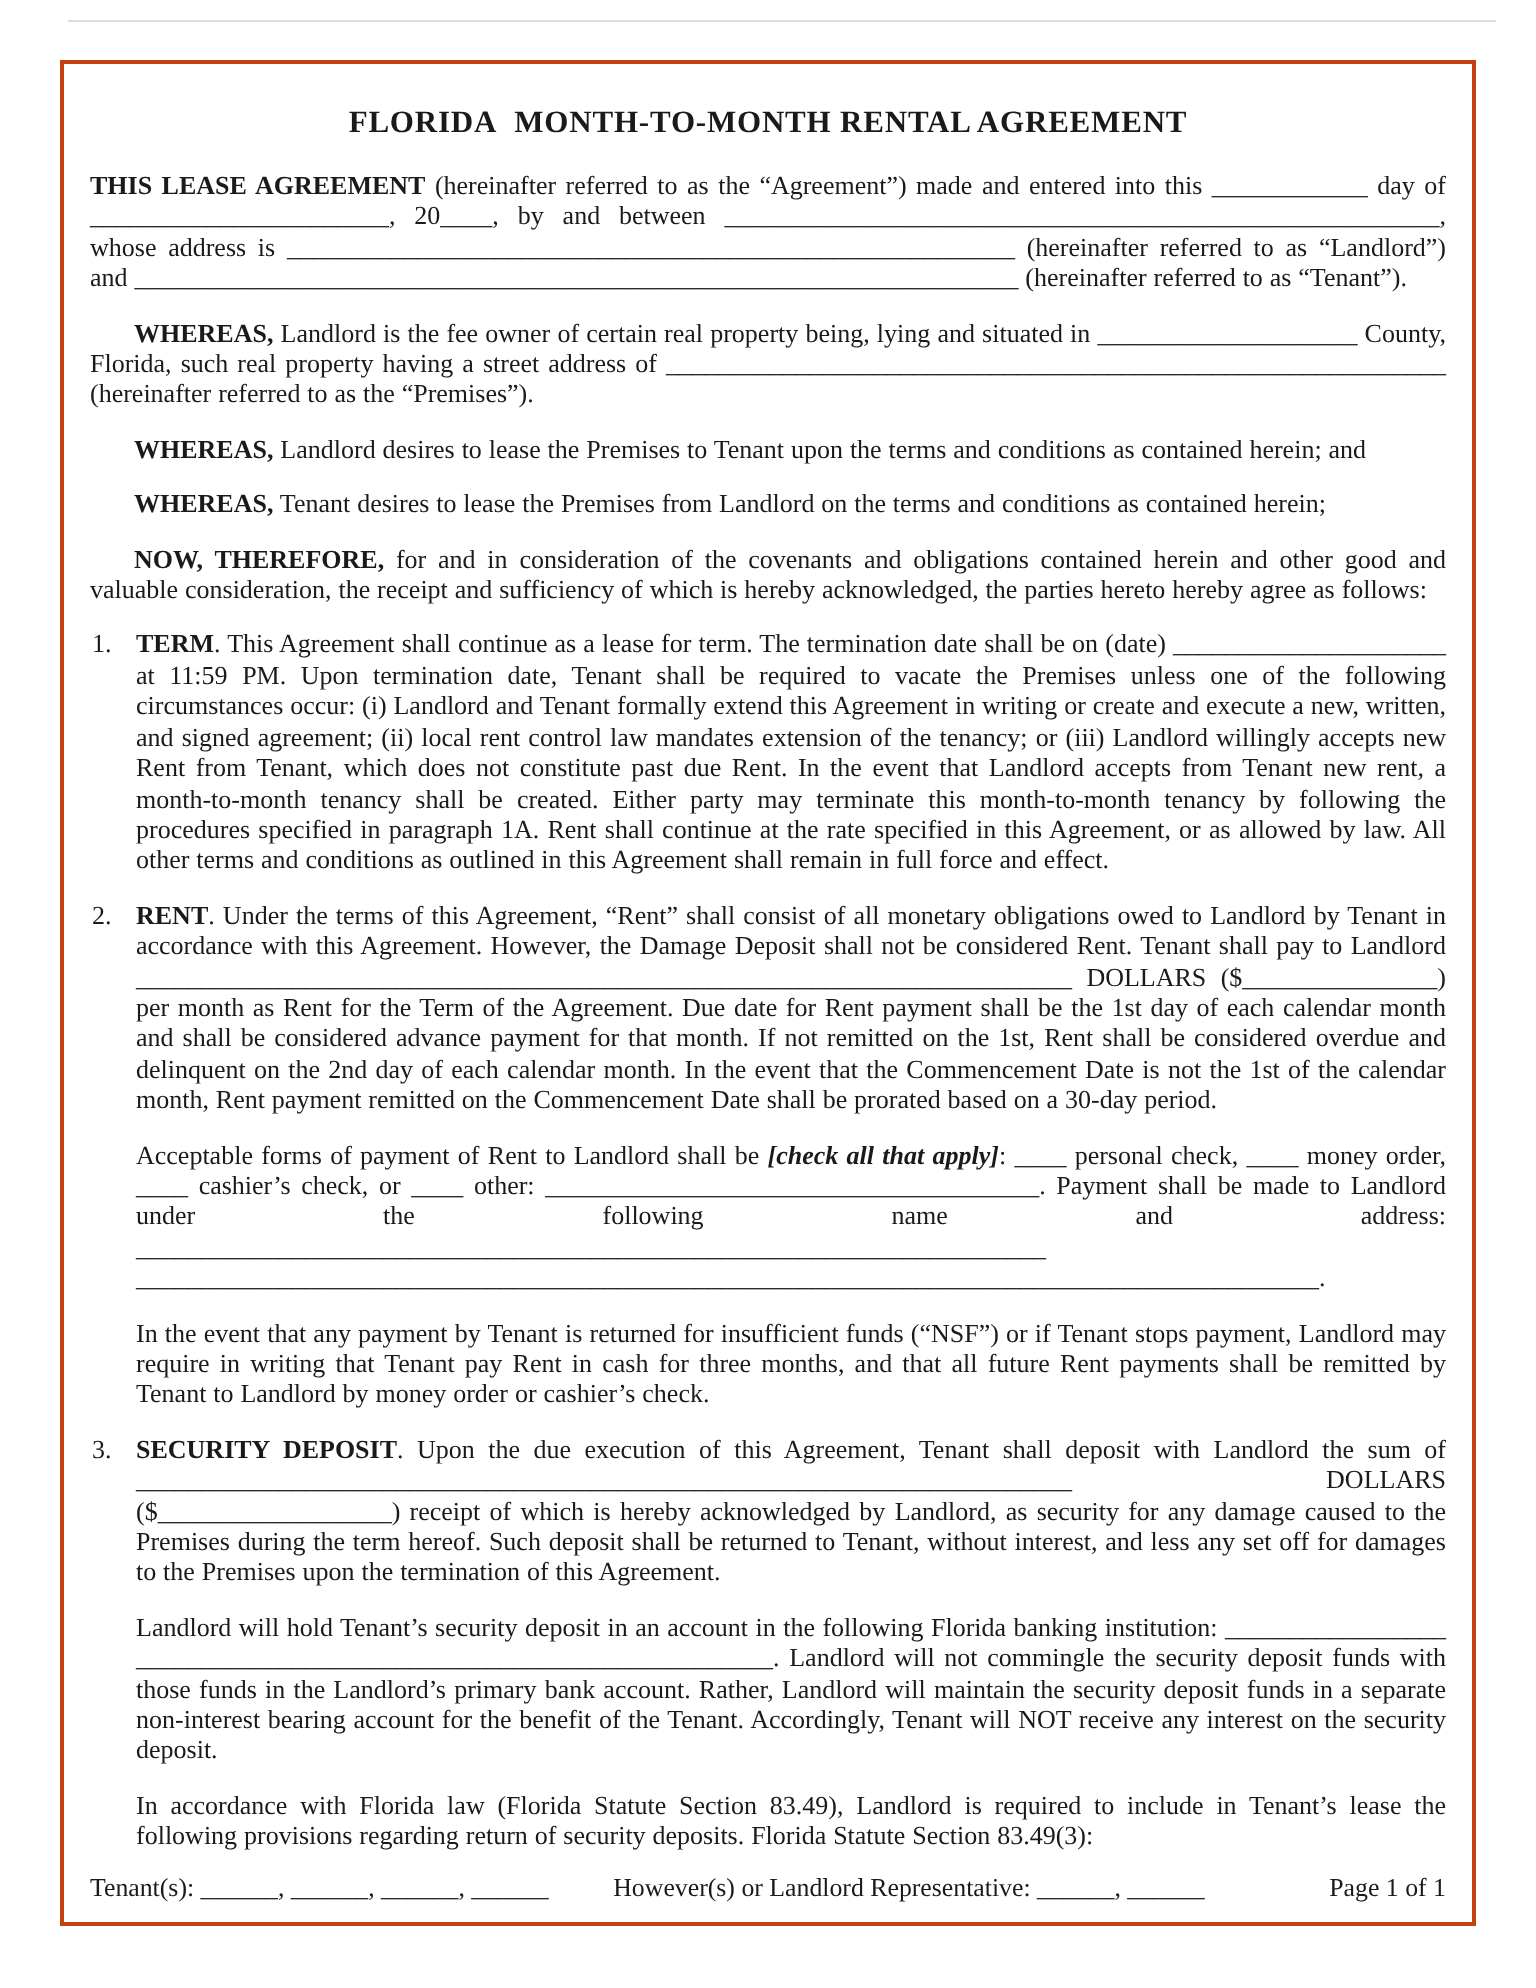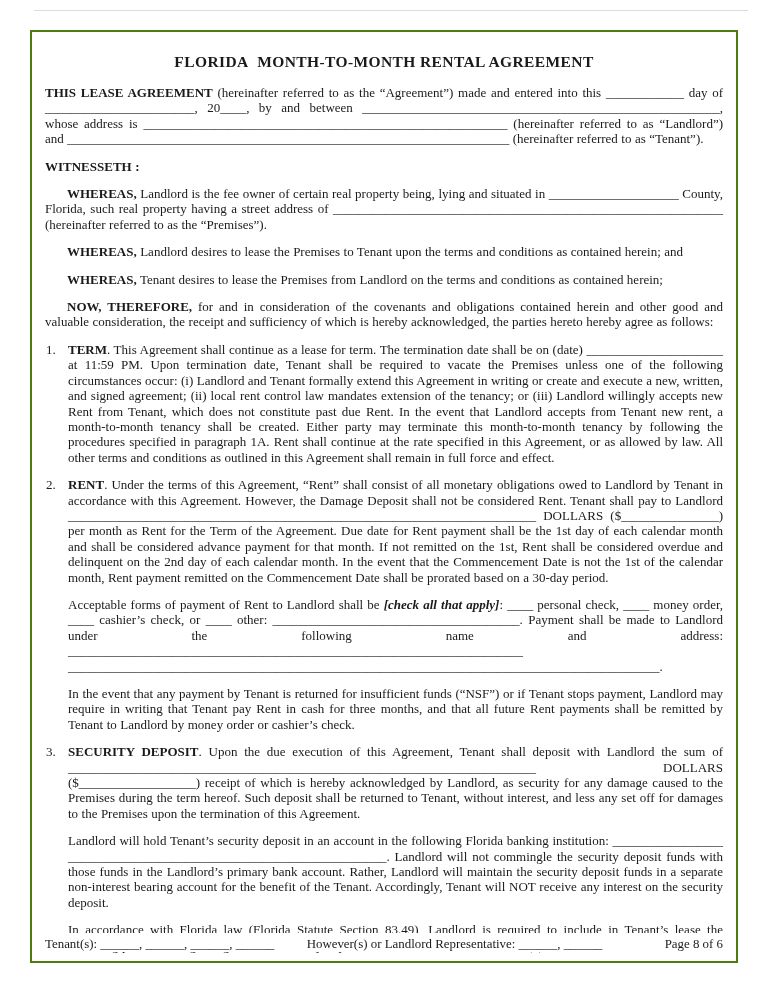--- a/index.html
+++ b/index.html
@@ -23,21 +23,21 @@
     height: 1px;
     background: #dcdcdc;
   }
   .page {
     position: absolute;
     left: 30px;
     top: 30px;
     width: 708px;
     height: 933px;
     box-sizing: border-box;
-    border: 2px solid #4d7c0f;
+    border: 2px solid #c2410c;
     background: #ffffff;
     padding: 14px 13px 34px 13px;
     overflow: hidden;
   }
   .doc-title {
     margin: 6px 0 14px 0;
     text-align: center;
     font-size: 15.5px;
     font-weight: bold;
     letter-spacing: 0.4px;
@@ -83,32 +83,31 @@
 </head>
 <body>
 
 <div class="top-rule"></div>
 
 <div class="page">
   <h1 class="doc-title">FLORIDA&nbsp; MONTH-TO-MONTH RENTAL AGREEMENT</h1>
 
   <div class="doc-body">
       <p class="para plain"><span class="b">THIS LEASE AGREEMENT</span><span> (hereinafter referred to as the “Agreement”) made and entered into this ____________ day of _______________________, 20____, by and between _______________________________________________________, whose address is ________________________________________________________ (hereinafter referred to as “Landlord”) and ____________________________________________________________________ (hereinafter referred to as “Tenant”).</span></p>
-      <p class="para plain"><span class="b">WITNESSETH :</span></p>
       <p class="para indent"><span class="b">WHEREAS,</span><span> Landlord is the fee owner of certain real property being, lying and situated in ____________________ County, Florida, such real property having a street address of ____________________________________________________________ (hereinafter referred to as the “Premises”).</span></p>
       <p class="para indent"><span class="b">WHEREAS,</span><span> Landlord desires to lease the Premises to Tenant upon the terms and conditions as contained herein; and</span></p>
       <p class="para indent"><span class="b">WHEREAS,</span><span> Tenant desires to lease the Premises from Landlord on the terms and conditions as contained herein;</span></p>
       <p class="para indent"><span class="b">NOW, THEREFORE,</span><span> for and in consideration of the covenants and obligations contained herein and other good and valuable consideration, the receipt and sufficiency of which is hereby acknowledged, the parties hereto hereby agree as follows:</span></p>
       <p class="para numbered"><span class="num">1.</span><span class="b">TERM</span><span>.  This Agreement shall continue as a lease for term. The termination date shall be on (date) _____________________ at 11:59 PM. Upon termination date, Tenant shall be required to vacate the Premises unless one of the following circumstances occur: (i) Landlord and Tenant formally extend this Agreement in writing or create and execute a new, written, and signed agreement; (ii) local rent control law mandates extension of the tenancy; or (iii) Landlord willingly accepts new Rent from Tenant, which does not constitute past due Rent.  In the event that Landlord accepts from Tenant new rent, a month-to-month tenancy shall be created.  Either party may terminate this month-to-month tenancy by following the procedures specified in paragraph 1A. Rent shall continue at the rate specified in this Agreement, or as allowed by law. All other terms and conditions as outlined in this Agreement shall remain in full force and effect.</span></p>
       <p class="para numbered"><span class="num">2.</span><span class="b">RENT</span><span>.  Under the terms of this Agreement, “Rent” shall consist of all monetary obligations owed to Landlord by Tenant in accordance with this Agreement.  However, the Damage Deposit shall not be considered Rent.  Tenant shall pay to Landlord ________________________________________________________________________ DOLLARS ($_______________) per month as Rent for the Term of the Agreement. Due date for Rent payment shall be the 1st day of each calendar month and shall be considered advance payment for that month.  If not remitted on the 1st, Rent shall be considered overdue and delinquent on the 2nd day of each calendar month.  In the event that the Commencement Date is not the 1st of the calendar month, Rent payment remitted on the Commencement Date shall be prorated based on a 30-day period.</span></p>
       <p class="para sub"><span>Acceptable forms of payment of Rent to Landlord shall be </span><span class="b i">[check all that apply]</span><span>:  ____ personal check, ____ money order, ____ cashier’s check, or ____ other: ______________________________________.  Payment shall be made to Landlord under the following name and address: ______________________________________________________________________ ___________________________________________________________________________________________.</span></p>
       <p class="para sub"><span>In the event that any payment by Tenant is returned for insufficient funds (“NSF”) or if Tenant stops payment, Landlord may require in writing that Tenant pay Rent in cash for three months, and that all future Rent payments shall be remitted by Tenant to Landlord by money order or cashier’s check.</span></p>
       <p class="para numbered"><span class="num">3.</span><span class="b">SECURITY DEPOSIT</span><span>.  Upon the due execution of this Agreement, Tenant shall deposit with Landlord the sum of ________________________________________________________________________ DOLLARS ($__________________) receipt of which is hereby acknowledged by Landlord, as security for any damage caused to the Premises during the term hereof. Such deposit shall be returned to Tenant, without interest, and less any set off for damages to the Premises upon the termination of this Agreement.</span></p>
       <p class="para sub"><span>Landlord will hold Tenant’s security deposit in an account in the following Florida banking institution: _________________ _________________________________________________. Landlord will not commingle the security deposit funds with those funds in the Landlord’s primary bank account. Rather, Landlord will maintain the security deposit funds in a separate non-interest bearing account for the benefit of the Tenant. Accordingly, Tenant will NOT receive any interest on the security deposit.</span></p>
       <p class="para sub"><span>In accordance with Florida law (Florida Statute Section 83.49), Landlord is required to include in Tenant’s lease the following provisions regarding return of security deposits.  Florida Statute Section 83.49(3):</span></p>
     </div>
 
   <div class="page-footer">
     <span>Tenant(s): ______, ______, ______, ______</span>
     <span class="mid">However(s) or Landlord Representative: ______, ______</span>
-    <span>Page 8 of 6</span>
+    <span>Page 1 of 1</span>
   </div>
 </div>
 
 </body></html>

